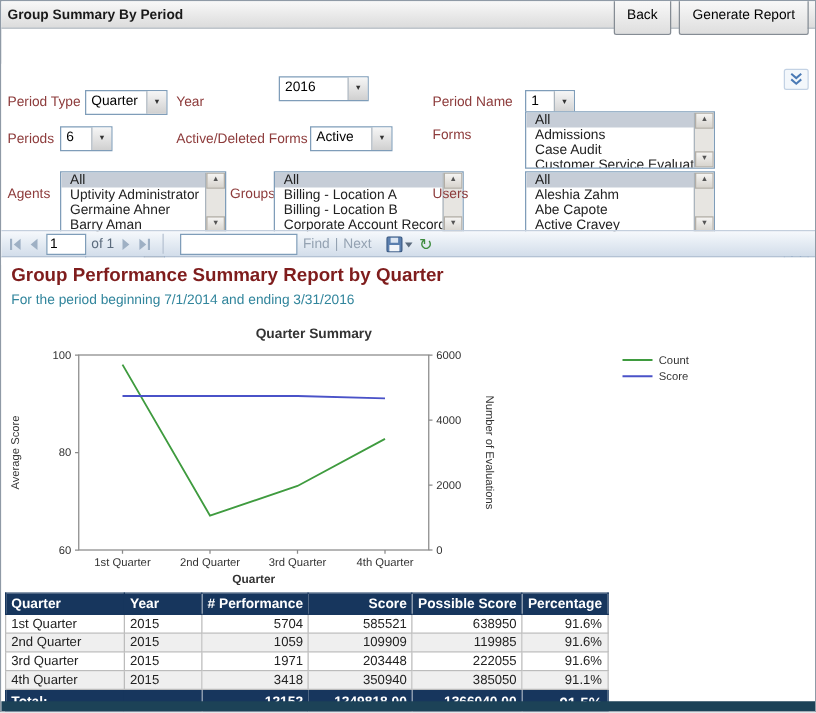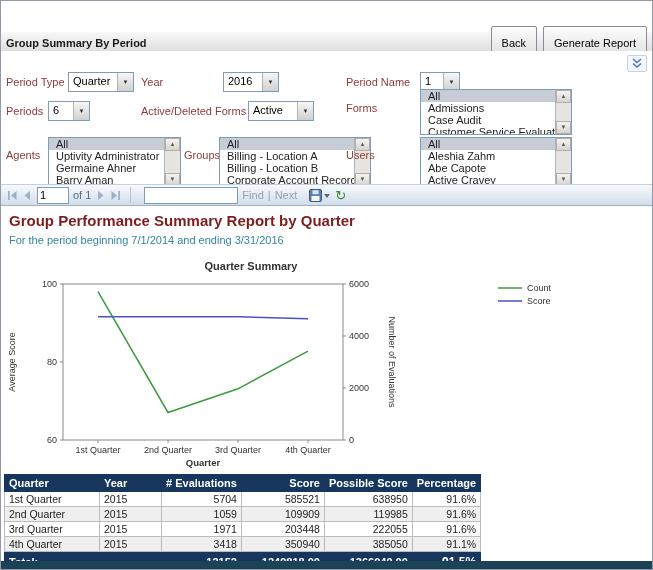--- a/index.html
+++ b/index.html
@@ -3,21 +3,21 @@
 <meta charset="utf-8">
 <style>
   html,body { margin:0; padding:0; background:#fff; }
   body { font-family:"Liberation Sans","DejaVu Sans",sans-serif; }
   .window { position:relative; width:653px; height:570px; background:#fff;
             border:1px solid #8f9aa6; box-sizing:border-box; overflow:hidden; }
 
   
   .titlebar { position:absolute; top:0; left:0; right:0; height:22px;
               background:linear-gradient(#f8f8f8,#dcdcdc); border-bottom:1px solid #aab2ba;
-              display:flex; align-items:center; padding:0 5px; box-sizing:border-box;margin-top:31px; }
+              display:flex; align-items:center; padding:0 5px; box-sizing:border-box; }
   .titlebar .title { font-size:11px; font-weight:bold; color:#1a1a1a; }
   .tb-buttons { margin-left:auto; display:flex; gap:6px; }
   button.sysbtn { font:11px "Liberation Sans",sans-serif; background:linear-gradient(#fdfdfd,#dedede);
                   border:1px solid #858c94; border-radius:2px; padding:1px 10px; height:33px; cursor:pointer; }
 
   
   .filters { position:absolute; top:22px; left:0; right:0; height:161px; background:#fff;margin-top:28px; }
   .flabel { position:absolute; font-size:11px; color:#8d3b3b; white-space:nowrap; }
   .fselect { position:absolute; height:20px; box-sizing:border-box; border:1px solid #7f9db9;
              background:#fff; font-size:11px; padding:2px 17px 0 4px; cursor:default; }
@@ -89,21 +89,21 @@
       </svg>
     </div>
 
     <span class="flabel" style="left:5px;top:25px">Period Type</span>
     <div class="fselect" style="left:67px;top:21px;width:66px">
       <span>Quarter</span>
       <span class="caret">▼</span>
     </div>
 
     <span class="flabel" style="left:140px;top:25px">Year</span>
-    <div class="fselect" style="left:222px;top:21px;width:56px">
+    <div class="fselect" style="left:222px;top:10px;width:72px">
       <span>2016</span>
       <span class="caret">▼</span>
     </div>
 
     <span class="flabel" style="left:345px;top:25px">Period Name</span>
     <div class="fselect" style="left:419px;top:21px;width:40px">
       <span>1</span>
       <span class="caret">▼</span>
     </div>
 
@@ -278,21 +278,21 @@
           <col style="width: 62px;">
           <col style="width: 78px;">
           <col style="width: 83px;">
           <col style="width: 83px;">
           <col style="width: 62px;">
         </colgroup>
         <thead>
           <tr>
             <th>Quarter</th>
             <th>Year</th>
-            <th class="num"># Evaluations</th>
+            <th class="num"># Performance</th>
             <th class="num">Score</th>
             <th class="num">Possible Score</th>
             <th class="num">Percentage</th>
           </tr>
         </thead>
         <tbody>
           <tr>
             <td>1st Quarter</td>
             <td>2015</td>
             <td class="num">5704</td>

